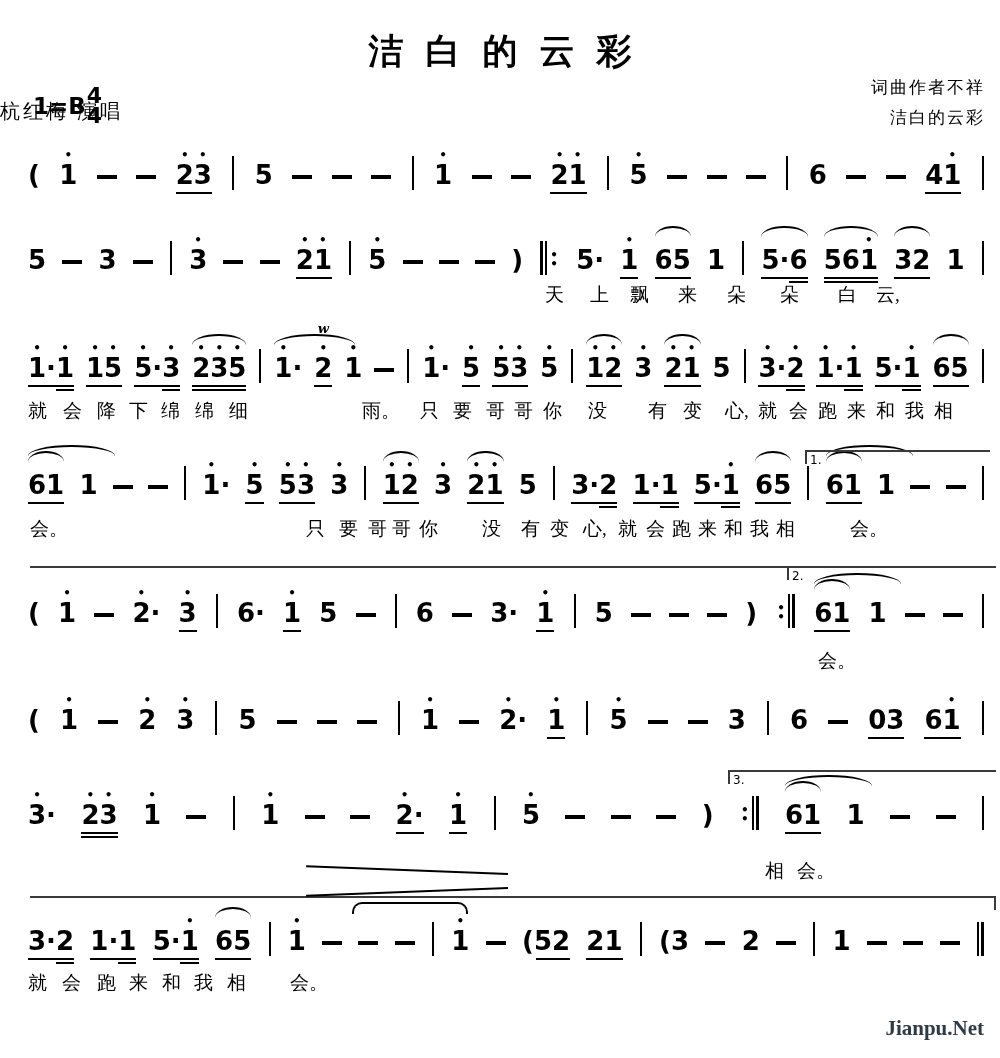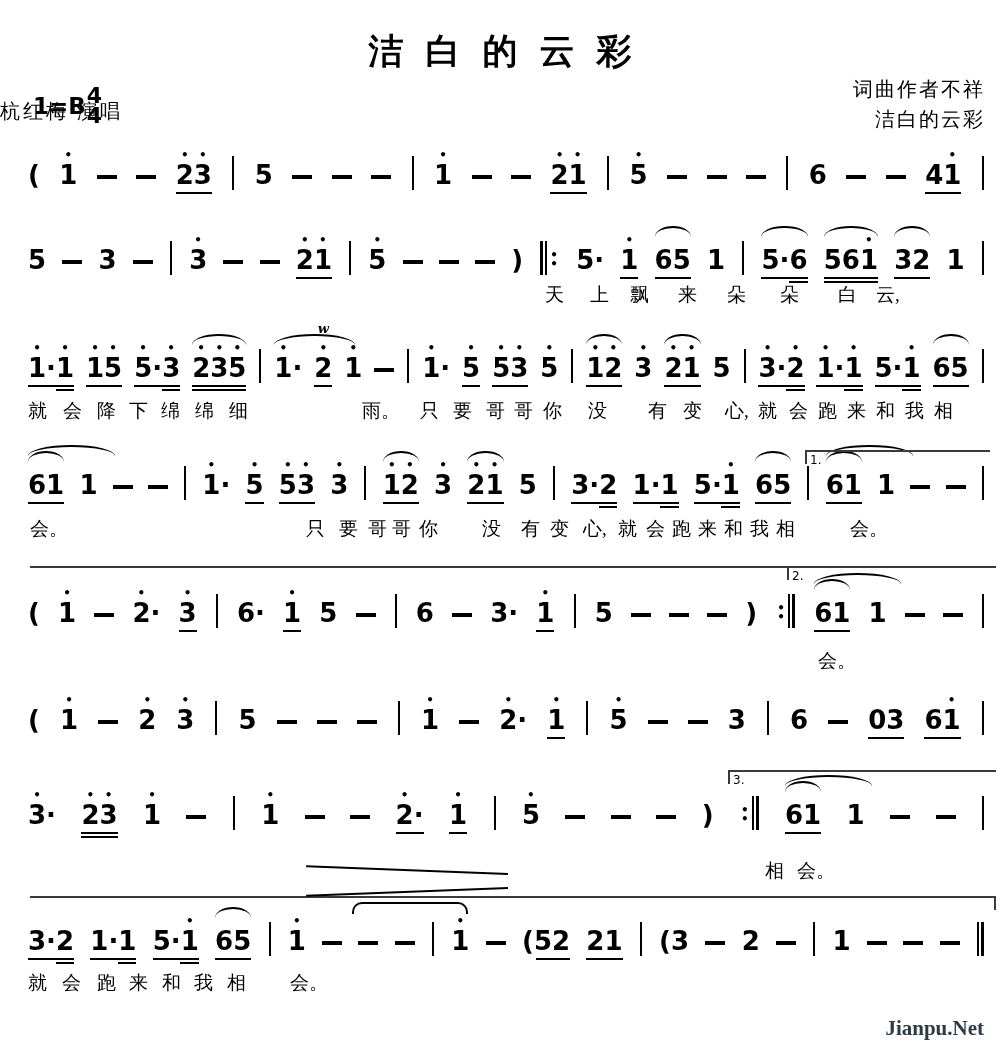--- a/index.html
+++ b/index.html
@@ -6,21 +6,21 @@
   #page{position:relative;width:1000px;height:1058px;background:#ffffff;color:#000;
         font-family:"Liberation Serif",serif;overflow:hidden}
   .title{position:absolute;top:28px;left:0;width:100%;text-align:center;
          font-family:"Liberation Serif",serif;font-weight:bold;font-size:35px;
          letter-spacing:22px;text-indent:22px}
   .keysig{position:absolute;left:33px;top:86px;display:flex;align-items:center;gap:1px;
           font-family:"DejaVu Sans",sans-serif;font-weight:bold}
   .keysig .kt{font-size:23px}
   .frac{display:flex;flex-direction:column;align-items:center;font-size:22px;line-height:20px}
   .performer{position:absolute;top:98px;left:0;width:100%;text-align:left;font-size:20px;letter-spacing:3px}
-  .credit1,.credit2{position:absolute;right:15px;font-size:20px;letter-spacing:2px}
+  .credit1,.credit2{position:absolute;right:15px;font-size:17px;letter-spacing:2px}
   .credit1{top:76px}.credit2{top:106px}
   .watermark{position:absolute;right:16px;top:1016px;font-family:"Liberation Serif",serif;
              font-weight:bold;font-size:21px}
   
   .mline{position:absolute;left:28px;width:957px;display:flex;justify-content:space-between;align-items:flex-end}
   .tok{position:relative;display:flex;align-items:flex-end}
   .chs{display:flex}
   .ch{display:flex;flex-direction:column;align-items:center}
   .od{height:9px;font-size:12px;line-height:6px;font-weight:bold;font-family:"DejaVu Sans",sans-serif;text-align:center}
   .dg{font-family:"DejaVu Sans",sans-serif;font-weight:bold;font-size:26px;line-height:29px}

